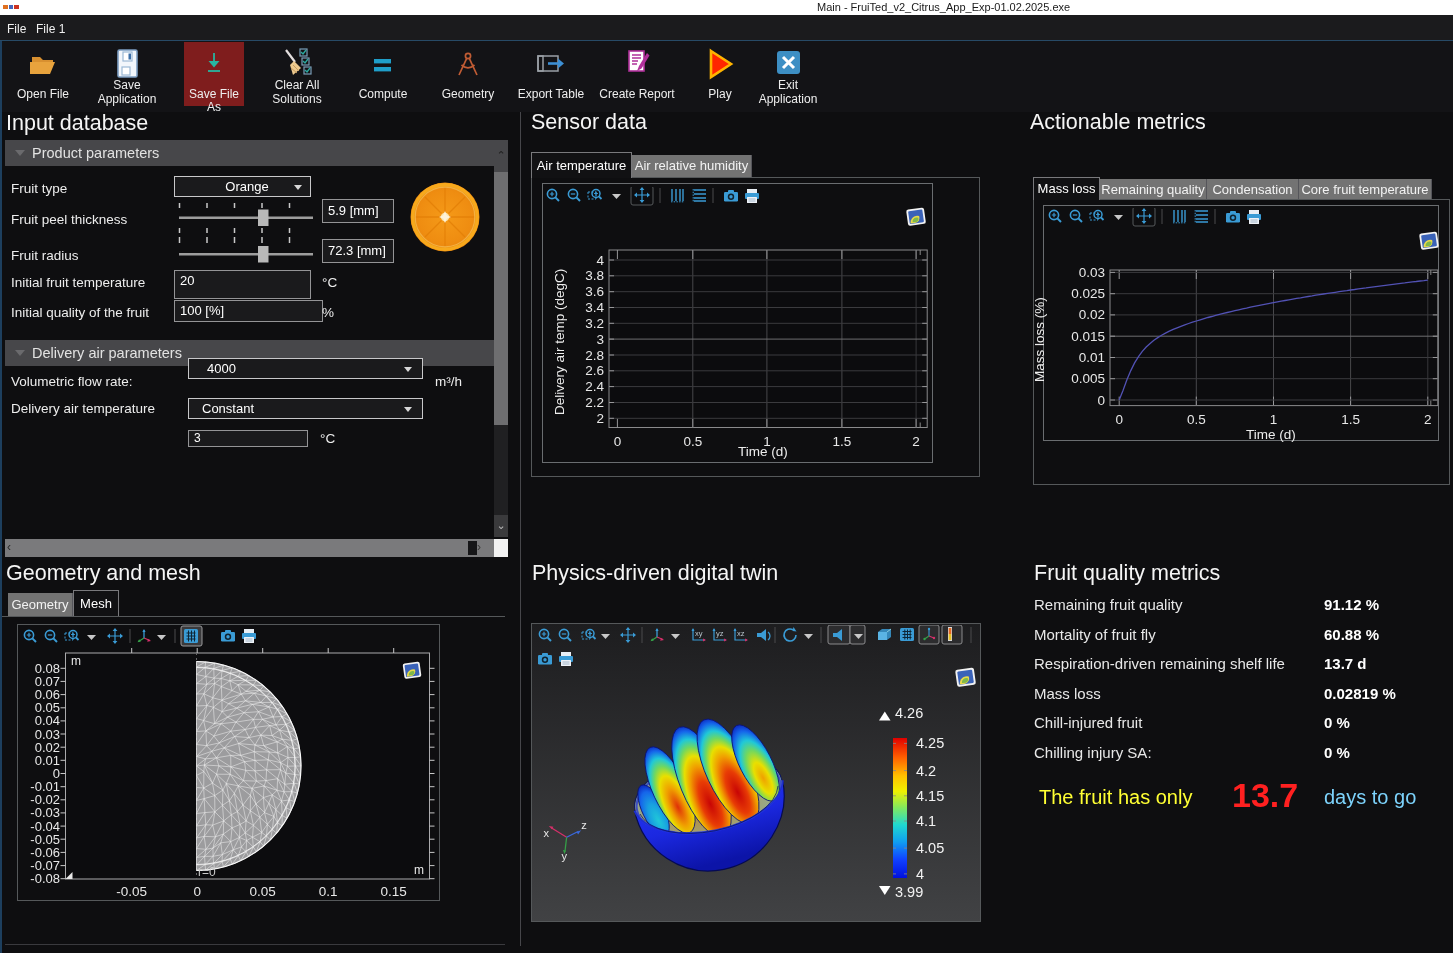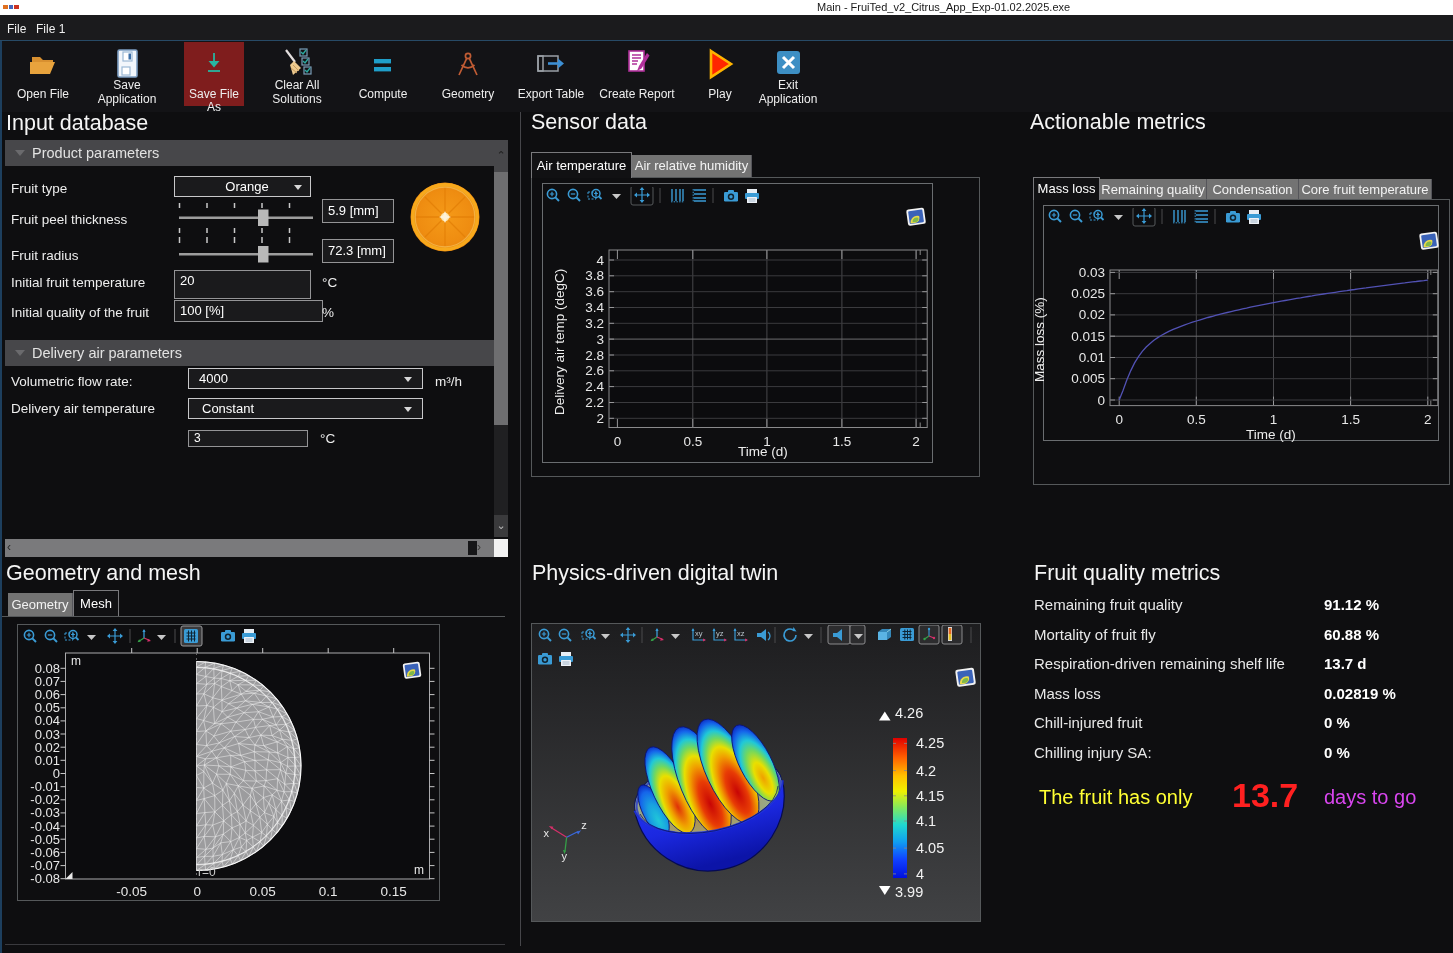--- a/index.html
+++ b/index.html
@@ -229,21 +229,21 @@
 <div class="flabel" style="left:11px;top:248px">Fruit radius</div>
 <div class="ibox" style="left:322px;top:239px;width:72px;height:24px;line-height:22px">72.3 [mm]</div>
 <div class="flabel" style="left:11px;top:275px">Initial fruit temperature</div>
 <div class="ibox" style="left:174px;top:270px;width:137px;height:29px;line-height:20px">20</div>
 <div class="flabel" style="left:322px;top:275px">°C</div>
 <div class="flabel" style="left:11px;top:305px">Initial quality of the fruit</div>
 <div class="ibox" style="left:174px;top:300px;width:149px;height:22px;line-height:20px">100 [%]</div>
 <div class="flabel" style="left:322px;top:305px">%</div>
 <div class="greybar" style="top:340px"><span class="tri"></span><span style="margin-left:27px">Delivery air parameters</span></div>
 <div class="flabel" style="left:11px;top:374px">Volumetric flow rate:</div>
-<div class="ibox" style="left:188px;top:368px;width:235px;height:21px;line-height:19px;border-color:#c8c8ca;padding-left:10px">4000<span style="position:absolute;right:10px;top:8px;width:0;height:0;border-left:4.5px solid transparent;border-right:4.5px solid transparent;border-top:5px solid #d8d8d8"></span></div>
+<div class="ibox" style="left:188px;top:358px;width:235px;height:21px;line-height:19px;border-color:#c8c8ca;padding-left:18px">4000<span style="position:absolute;right:10px;top:8px;width:0;height:0;border-left:4.5px solid transparent;border-right:4.5px solid transparent;border-top:5px solid #d8d8d8"></span></div>
 <div class="flabel" style="left:435px;top:374px">m³/h</div>
 <div class="flabel" style="left:11px;top:401px">Delivery air temperature</div>
 <div class="ibox" style="left:188px;top:398px;width:235px;height:21px;line-height:19px;border-color:#c8c8ca;padding-left:13px">Constant<span style="position:absolute;right:10px;top:8px;width:0;height:0;border-left:4.5px solid transparent;border-right:4.5px solid transparent;border-top:5px solid #d8d8d8"></span></div>
 <div class="ibox" style="left:188px;top:430px;width:120px;height:17px;line-height:15px;font-size:12px">3</div>
 <div class="flabel" style="left:320px;top:431px">°C</div>
 <div class="abs" style="left:494px;top:140px;width:14px;height:32px;background:#47474a;color:#1e1e1e;font-size:11px;text-align:center;line-height:30px">⌃</div>
 <div class="abs" style="left:494px;top:172px;width:14px;height:253px;background:#6e6e70"></div>
 <div class="abs" style="left:494px;top:425px;width:14px;height:90px;background:#202022"></div>
 <div class="abs" style="left:494px;top:515px;width:14px;height:22px;background:#3a3a3c;color:#b8b8b8;font-size:11px;text-align:center;line-height:20px">⌄</div>
 <div class="abs" style="left:5px;top:539px;width:489px;height:18px;background:#7a7a7c"></div>
@@ -694,16 +694,16 @@
 <div class="row" style="left:1034px;top:655px">Respiration-driven remaining shelf life</div>
 <div class="rowv" style="left:1324px;top:655px">13.7 d</div>
 <div class="row" style="left:1034px;top:685px">Mass loss</div>
 <div class="rowv" style="left:1324px;top:685px">0.02819 %</div>
 <div class="row" style="left:1034px;top:714px">Chill-injured fruit</div>
 <div class="rowv" style="left:1324px;top:714px">0 %</div>
 <div class="row" style="left:1034px;top:744px">Chilling injury SA:</div>
 <div class="rowv" style="left:1324px;top:744px">0 %</div>
 <div class="abs" style="left:1039px;top:786px;font-size:20px;color:#ffff33">The fruit has only</div>
 <div class="abs" style="left:1232px;top:776px;font-size:34px;font-weight:bold;color:#ff2020">13.7</div>
-<div class="abs" style="left:1324px;top:786px;font-size:20px;color:#d946ef">days to go</div>
+<div class="abs" style="left:1324px;top:786px;font-size:20px;color:#7dd3fc">days to go</div>
 <div class="abs" style="left:520px;top:112px;width:1px;height:834px;background:#46464a"></div>
 <div class="abs" style="left:5px;top:944px;width:500px;height:1px;background:#3a3a3e"></div>
 <div class="abs" style="left:0px;top:41px;width:2px;height:912px;background:#1d3f5e"></div>
 
 </body></html>

